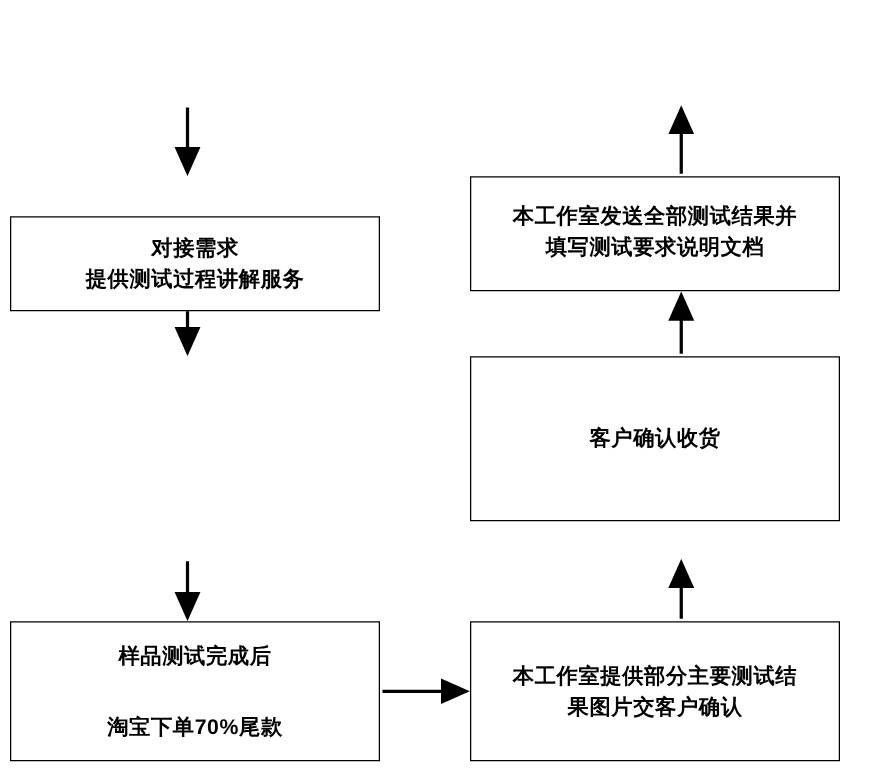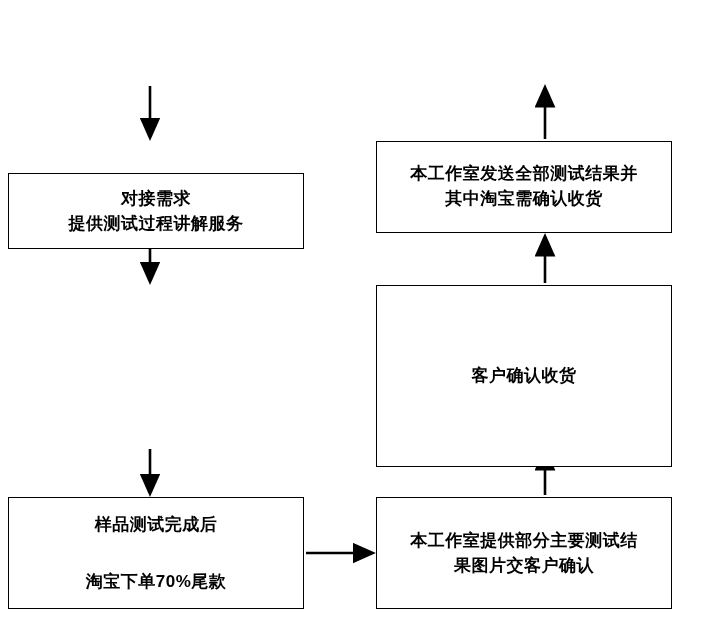--- a/index.html
+++ b/index.html
@@ -76,25 +76,25 @@
 
 
 
   <div class="node process" style="left:8px; top:141px; width:296px; height:76px;margin-top:32px;">
     <span class="line">对接需求</span>
     <span class="line">提供测试过程讲解服务</span>
   </div>
 
   <div class="node process" style="left:376px; top:141px; width:296px; height:92px;font-family:Liberation Mono, monospace;">
     <span class="line">本工作室发送全部测试结果并</span>
-    <span class="line">其中淘宝需确认收货</span>
+    <span class="line">填写测试要求说明文档</span>
   </div>
 
 
-  <div class="node process" style="left:376px; top:285px; width:296px; height:182px;align-items:center;">
+  <div class="node process" style="left:376px; top:285px; width:296px; height:132px;align-items:center;">
     <span class="line">客户确认收货</span>
   </div>
 
   <div class="node process" style="left:8px; top:497px; width:296px; height:112px;gap:32px;">
     <span class="line">样品测试完成后</span>
     <span class="line">淘宝下单70%尾款</span>
   </div>
 
   <div class="node process" style="left:376px; top:497px; width:296px; height:112px;">
     <span class="line">本工作室提供部分主要测试结</span>

